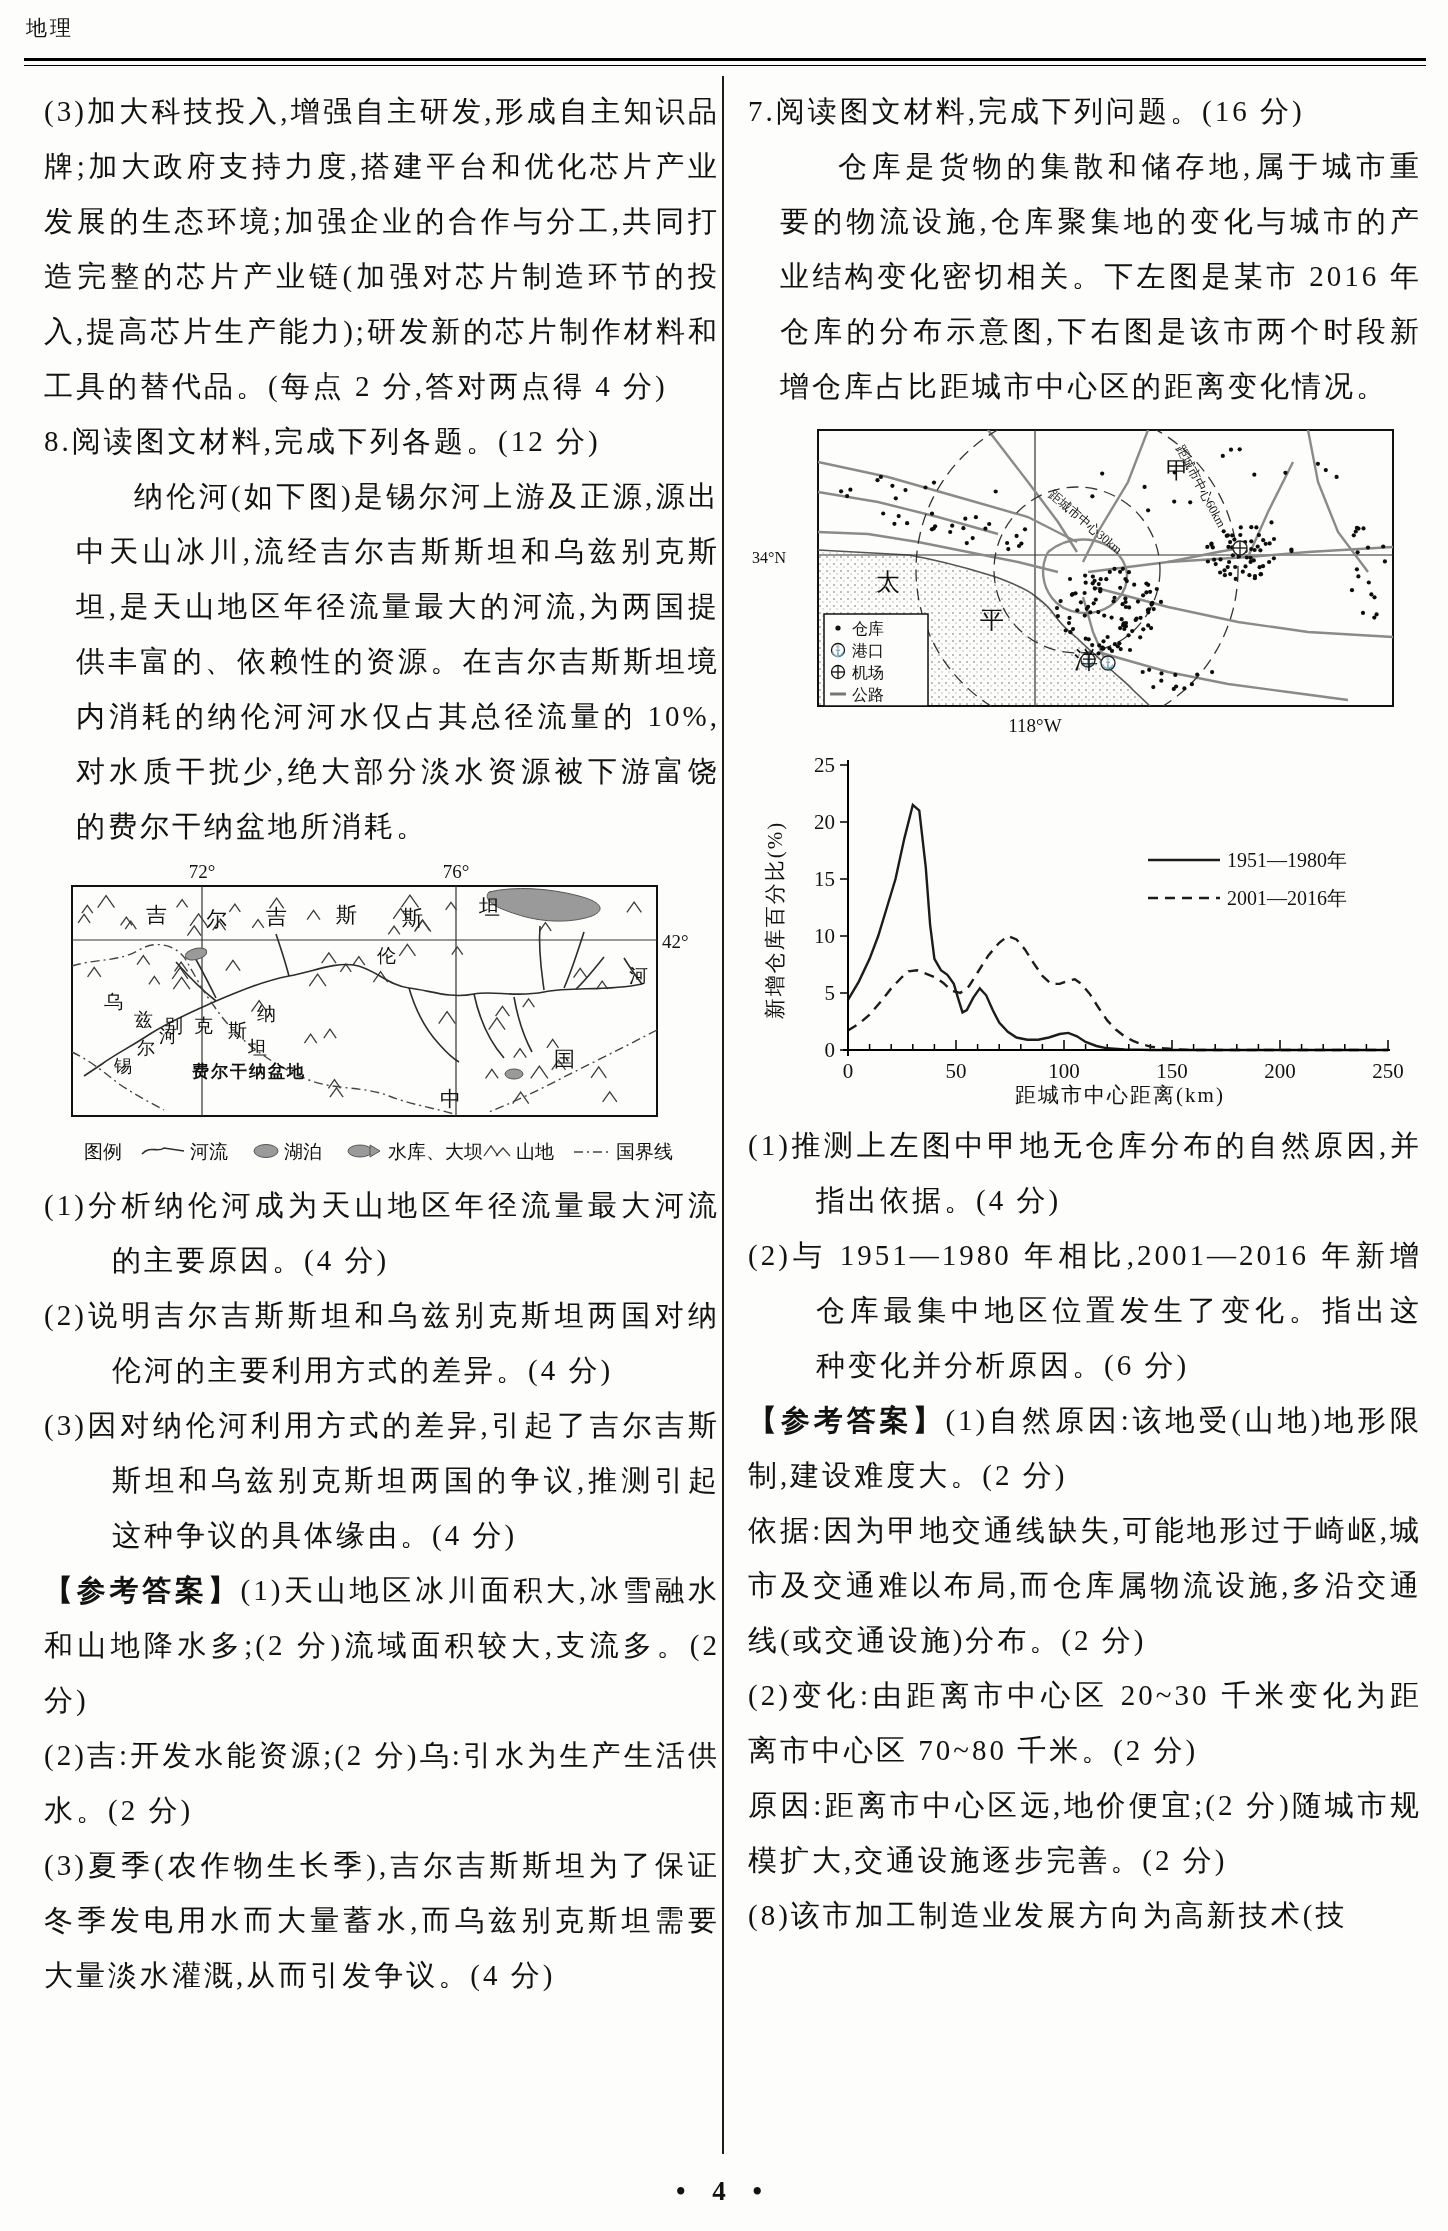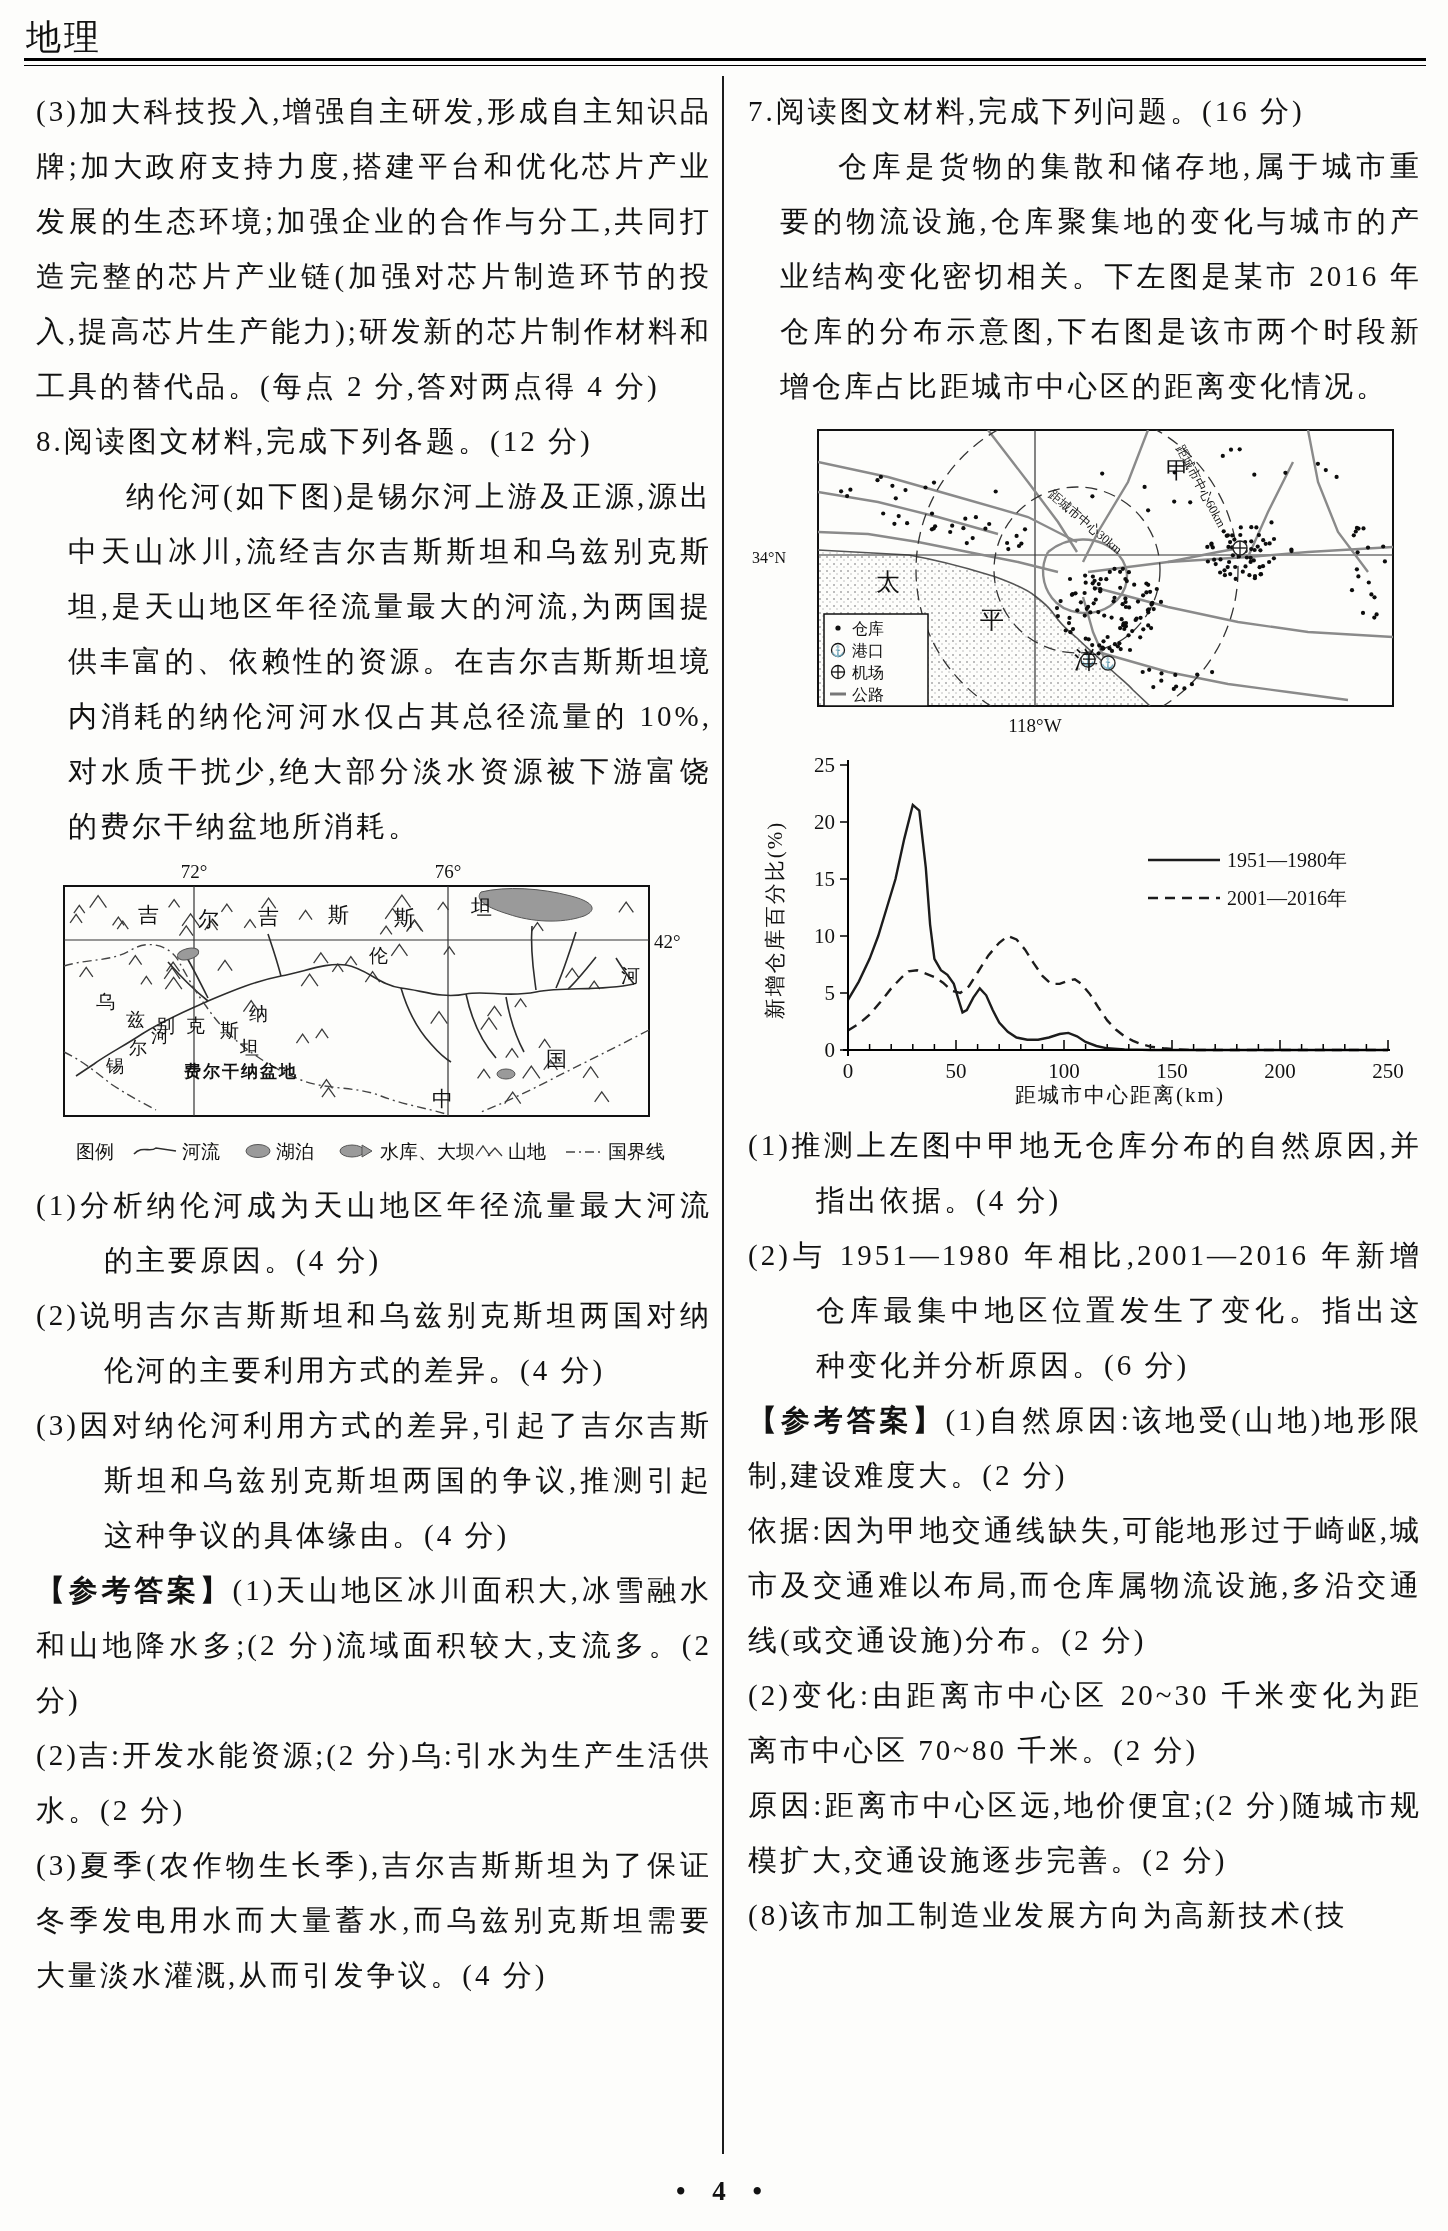--- a/index.html
+++ b/index.html
@@ -1,23 +1,23 @@
 <!DOCTYPE html>
 <html><head>
 <meta charset="utf-8">
 <style>
   html,body{margin:0;padding:0;background:#e8e8e6;}
   .page{position:relative;width:1448px;height:2231px;background:#fdfdfb;overflow:hidden;
         font-family:"Liberation Serif","DejaVu Serif",serif;color:#121212;}
-  .header-title{position:absolute;left:26px;top:14px;font-size:35px;letter-spacing:3px;}
+  .header-title{position:absolute;left:26px;top:14px;font-size:21px;letter-spacing:3px;}
   .header-rule{position:absolute;left:24px;right:22px;top:58px;height:4px;
                border-top:3px solid #000;border-bottom:1.5px solid #000;}
   .divider{position:absolute;left:722px;top:76px;height:2078px;width:1.5px;background:#1c1c1c;}
   .col{position:absolute;top:84px;}
-  .col-left{left:36px;width:676px;}
+  .col-left{left:44px;width:676px;}
   .col-right{left:748px;width:674px;}
   .doc p{margin:0;font-size:29px;line-height:55px;text-align:justify;letter-spacing:3px;}
   .p-indent{padding-left:32px;text-indent:2em;}
   .hang{margin-left:12px;padding-left:68px;text-indent:-68px;}
   .ansb{font-weight:bold;}
   figure{margin:8px 0 6px 0;}
   svg{display:block;}
   svg text{font-family:"Liberation Serif","DejaVu Serif",serif;fill:#111;}
   .frame{fill:none;stroke:#111;stroke-width:2;}
   .grid{stroke:#333;stroke-width:1.2;}

